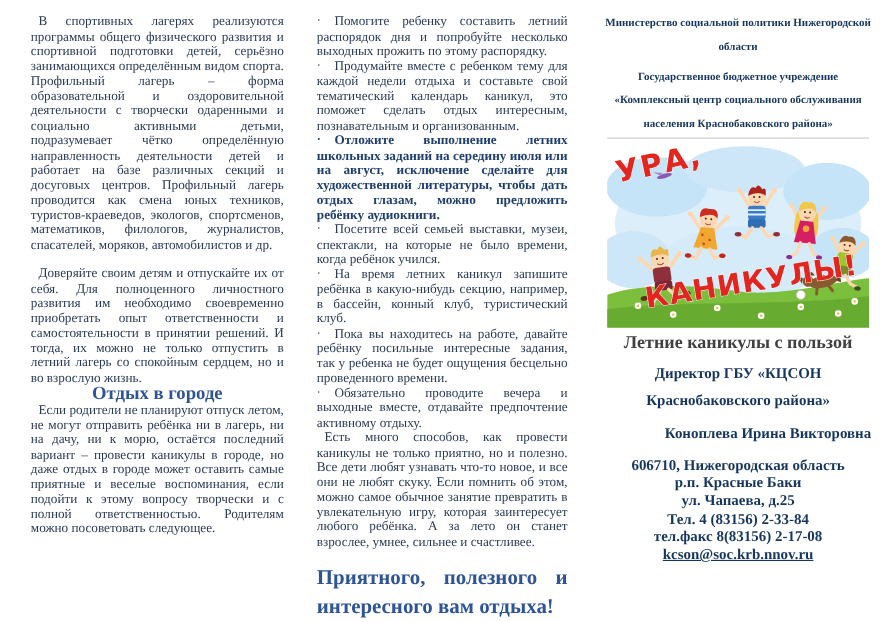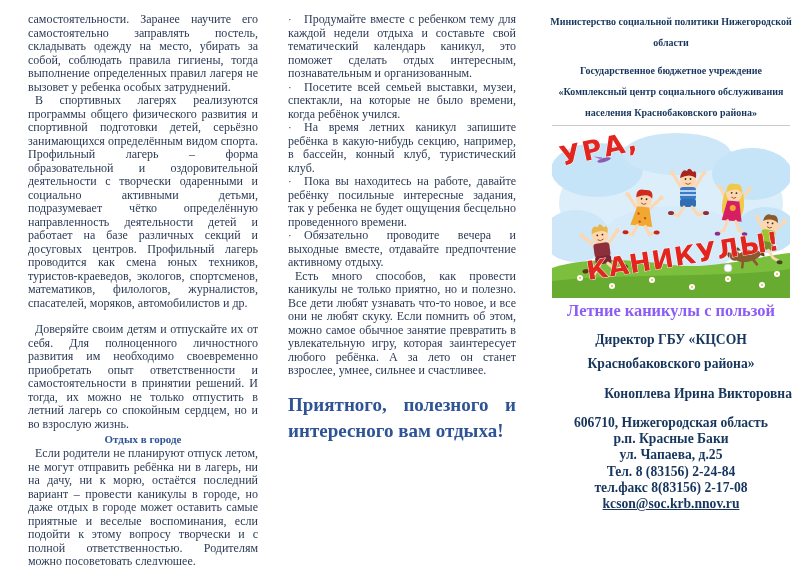--- a/index.html
+++ b/index.html
@@ -13,21 +13,21 @@
   .col-left  { width:268px; padding:13px 10px 0 28px; }
   .col-mid   { width:266px; padding:13px 18px 0 20px; }
   .col-right { width:266px; padding:12px 8px 0 16px; }
 
   p { margin:0; text-align:justify; font-size:12px; line-height:13.5px; }
   .indent { text-indent:7px; }
   .vgap { height:13px; }
 
   .city-heading {
     text-align:center; font-weight:bold; color:#2e5496;
-    font-size:11px; line-height:14px; margin:1px 0;
+    font-size:17px; line-height:14px; margin:1px 0;
   }
 
   .bullet-p .marker { display:inline-block; width:16px; font-size:11px; vertical-align:top; }
   .bold-navy { font-weight:bold; color:#1f3e6e; }
 
   .big-heading {
     margin-top:14px; font-weight:bold; color:#2e5496;
     font-size:19px; line-height:26px; text-align:justify;
   }
 
@@ -37,48 +37,49 @@
   }
   .r-heading.second { line-height:21px; margin-top:7px; }
 
   figure.illustration {
     margin:2px 0 0 2px; padding:2px 0 0 0;
     border-top:1px solid #c9c9c9; width:238px;
   }
   figure.illustration svg { display:block; }
 
   .benefit {
-    margin-top:3px; font-weight:bold; color:#8b5cf6;
+    margin-top:3px; font-weight:bold; color:#404040;
     text-align:center; font-size:16.4px; line-height:20px;
   }
   .contact {
     font-weight:bold; color:#17365d; text-align:center;
     font-size:13.6px; margin:0;
   }
   .director-block { margin-top:7px; line-height:24px; }
   .name-block { margin-top:6px; line-height:24px;text-align:right; }
   .address-block { margin-top:9px; line-height:16.2px; }
   .email { text-decoration:underline; color:#17365d; cursor:pointer; }
 </style>
 </head>
 <body>
 
 <div class="page">
 
   <div class="col col-left">
-    <p>самостоятельности. Заранее научите его самостоятельно заправлять постель, складывать одежду на место, убирать за собой, соблюдать правила гигиены, тогда выполнение определенных правил лагеря не вызовет у ребенка особых затруднений.</p>
     <p class="indent">В спортивных лагерях реализуются программы общего физического развития и спортивной подготовки детей, серьёзно занимающихся определённым видом спорта. Профильный лагерь – форма образовательной и оздоровительной деятельности с творчески одаренными и социально активными детьми, подразумевает чётко определённую направленность деятельности детей и работает на базе различных секций и досуговых центров. Профильный лагерь проводится как смена юных техников, туристов-краеведов, экологов, спортсменов, математиков, филологов, журналистов, спасателей, моряков, автомобилистов и др.</p>
     <div class="vgap"></div>
     <p class="indent">Доверяйте своим детям и отпускайте их от себя. Для полноценного личностного развития им необходимо своевременно приобретать опыт ответственности и самостоятельности в принятии решений. И тогда, их можно не только отпустить в летний лагерь со спокойным сердцем, но и во взрослую жизнь.</p>
     <p class="city-heading">Отдых в городе</p>
     <p class="indent">Если родители не планируют отпуск летом, не могут отправить ребёнка ни в лагерь, ни на дачу, ни к морю, остаётся последний вариант – провести каникулы в городе, но даже отдых в городе может оставить самые приятные и веселые воспоминания, если подойти к этому вопросу творчески и с полной ответственностью. Родителям можно посоветовать следующее.</p>
   </div>
 
   <div class="col col-mid">
+    <p class="bullet-p"><span class="marker">·</span><span>Помогите ребенку составить летний распорядок дня и попробуйте несколько выходных прожить по этому распорядку.</span></p>
     <p class="bullet-p"><span class="marker">·</span><span>Продумайте вместе с ребенком тему для каждой недели отдыха и составьте свой тематический календарь каникул, это поможет сделать отдых интересным, познавательным и организованным.</span></p>
+    <p class="bullet-p bold-navy"><span class="marker">·</span><span>Отложите выполнение летних школьных заданий на середину июля или на август, исключение сделайте для художественной литературы, чтобы дать отдых глазам, можно предложить ребёнку аудиокниги.</span></p>
     <p class="bullet-p"><span class="marker">·</span><span>Посетите всей семьей выставки, музеи, спектакли, на которые не было времени, когда ребёнок учился.</span></p>
     <p class="bullet-p"><span class="marker">·</span><span>На время летних каникул запишите ребёнка в какую-нибудь секцию, например, в бассейн, конный клуб, туристический клуб.</span></p>
     <p class="bullet-p"><span class="marker">·</span><span>Пока вы находитесь на работе, давайте ребёнку посильные интересные задания, так у ребенка не будет ощущения бесцельно проведенного времени.</span></p>
     <p class="bullet-p"><span class="marker">·</span><span>Обязательно проводите вечера и выходные вместе, отдавайте предпочтение активному отдыху.</span></p>
     <p class="indent">Есть много способов, как провести каникулы не только приятно, но и полезно. Все дети любят узнавать что-то новое, и все они не любят скуку. Если помнить об этом, можно самое обычное занятие превратить в увлекательную игру, которая заинтересует любого ребёнка. А за лето он станет взрослее, умнее, сильнее и счастливее.</p>
     <p class="big-heading">Приятного, полезного и интересного вам отдыха!</p>
   </div>
 
   <div class="col col-right">
     <p class="r-heading">Министерство  социальной политики Нижегородской области</p>
@@ -242,19 +243,19 @@
       <div>Директор ГБУ «КЦСОН</div>
       <div>Краснобаковского района»</div>
     </div>
 
     <div class="contact name-block">Коноплева Ирина Викторовна</div>
 
     <div class="contact address-block">
       <div>606710, Нижегородская область</div>
       <div>р.п. Красные Баки</div>
       <div>ул. Чапаева, д.25</div>
-      <div>Тел. 8 (83156) 2-24-84</div>
+      <div>Тел. 4 (83156) 2-33-84</div>
       <div>тел.факс  8(83156) 2-17-08</div>
       <div><a class="email">kcson@soc.krb.nnov.ru</a></div>
     </div>
   </div>
 
 </div>
 
 </body></html>

